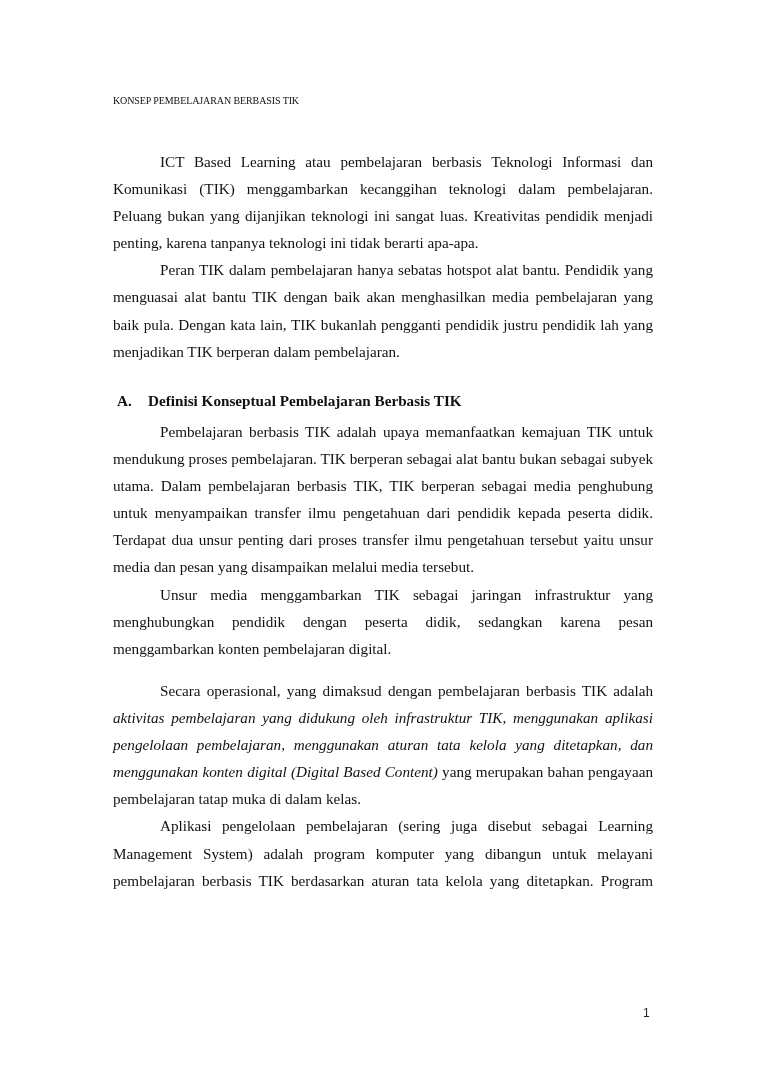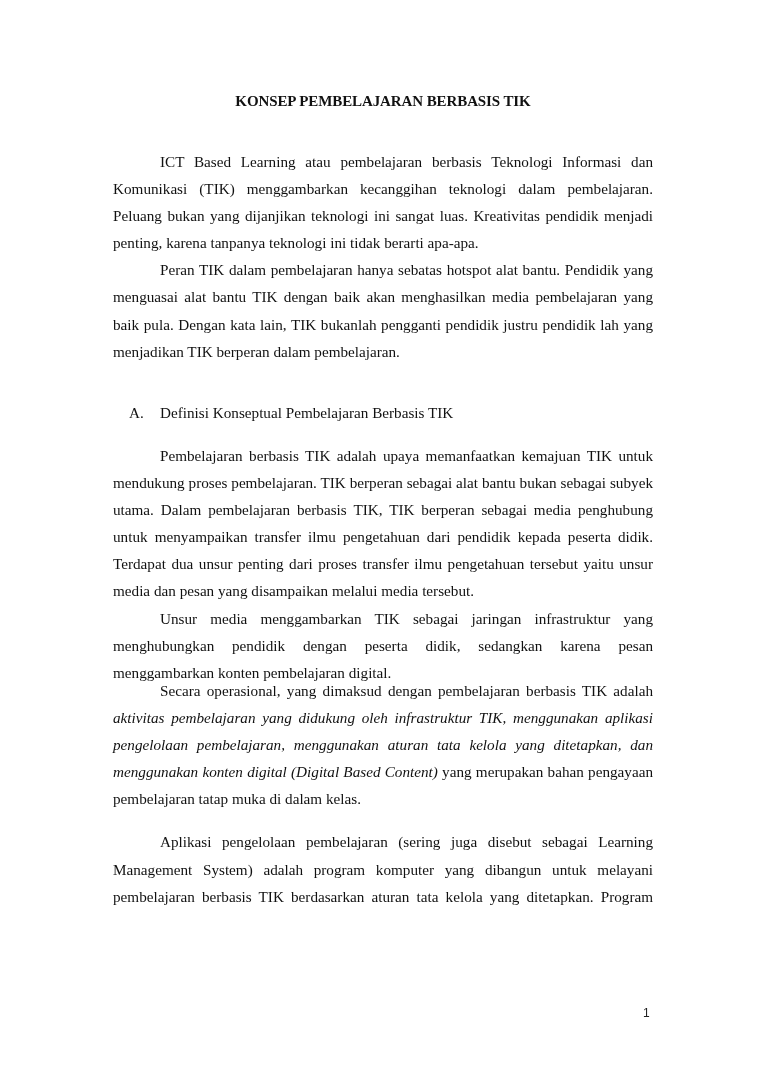--- a/index.html
+++ b/index.html
@@ -19,44 +19,43 @@
       position: absolute;
       left: 113px;
       top: 0;
       width: 540px;
     }
     .title {
       position: absolute;
       top: 91px;
       left: 0;
       width: 540px;
-      text-align: center;
-      font-weight: bold;
-      font-size: 15px;
+      font-weight: normal;
+      font-size: 10px;
       line-height: 20px;
       letter-spacing: -0.1px;
     }
     .block {
       position: absolute;
       left: 0;
       width: 540px;
     }
     p.para {
       margin: 0;
       font-size: 15.2px;
       line-height: 27.1px;
       text-align: justify;
       text-indent: 47px;
     }
     p.para.last-left {
       text-align-last: left;
     }
     .heading {
-      margin: 16px;
-      font-weight: normal;
+      margin: 4px;
+      font-weight: bold;
       font-size: 15.2px;
       line-height: 27px;
       white-space: nowrap;
     }
     .heading .letter {
       display: inline-block;
       width: 31px;
     }
     em { font-style: italic; }
     .page-number {
@@ -84,18 +83,18 @@
   <div class="block" style="top:383px;">
     <h2 class="heading">
       <span class="letter">A.</span><span>Definisi Konseptual Pembelajaran Berbasis TIK</span>
     </h2>
     <p class="para last-left">Pembelajaran berbasis TIK adalah upaya memanfaatkan kemajuan TIK untuk mendukung proses pembelajaran. TIK berperan sebagai alat bantu bukan sebagai subyek utama. Dalam pembelajaran berbasis TIK, TIK berperan sebagai media penghubung untuk menyampaikan transfer ilmu pengetahuan dari pendidik kepada peserta didik. Terdapat dua unsur penting dari proses transfer ilmu pengetahuan tersebut yaitu unsur media dan pesan yang disampaikan melalui media tersebut.</p>
     <p class="para last-left">Unsur media menggambarkan TIK sebagai jaringan infrastruktur yang menghubungkan pendidik dengan peserta didik, sedangkan karena pesan menggambarkan konten pembelajaran digital.</p>
   </div>
 
   <div class="block" style="top:677px;">
     <p class="para last-left"><span>Secara operasional, yang dimaksud dengan pembelajaran berbasis TIK adalah</span> <em>aktivitas pembelajaran yang didukung oleh infrastruktur TIK, menggunakan aplikasi pengelolaan pembelajaran, menggunakan aturan tata kelola yang ditetapkan, dan menggunakan konten digital (Digital Based Content)</em> <span>yang merupakan bahan pengayaan pembelajaran tatap muka di dalam kelas.</span></p>
-    <p class="para" style="text-align-last: justify; margin-top: 16px;">Aplikasi pengelolaan pembelajaran (sering juga disebut sebagai Learning Management System) adalah program komputer yang dibangun untuk melayani pembelajaran berbasis TIK berdasarkan aturan tata kelola yang ditetapkan. Program</p>
+    <p class="para" style="text-align-last: justify;">Aplikasi pengelolaan pembelajaran (sering juga disebut sebagai Learning Management System) adalah program komputer yang dibangun untuk melayani pembelajaran berbasis TIK berdasarkan aturan tata kelola yang ditetapkan. Program</p>
   </div>
 
 </div>
 
 <div class="page-number">1</div>
 
 </body></html>

